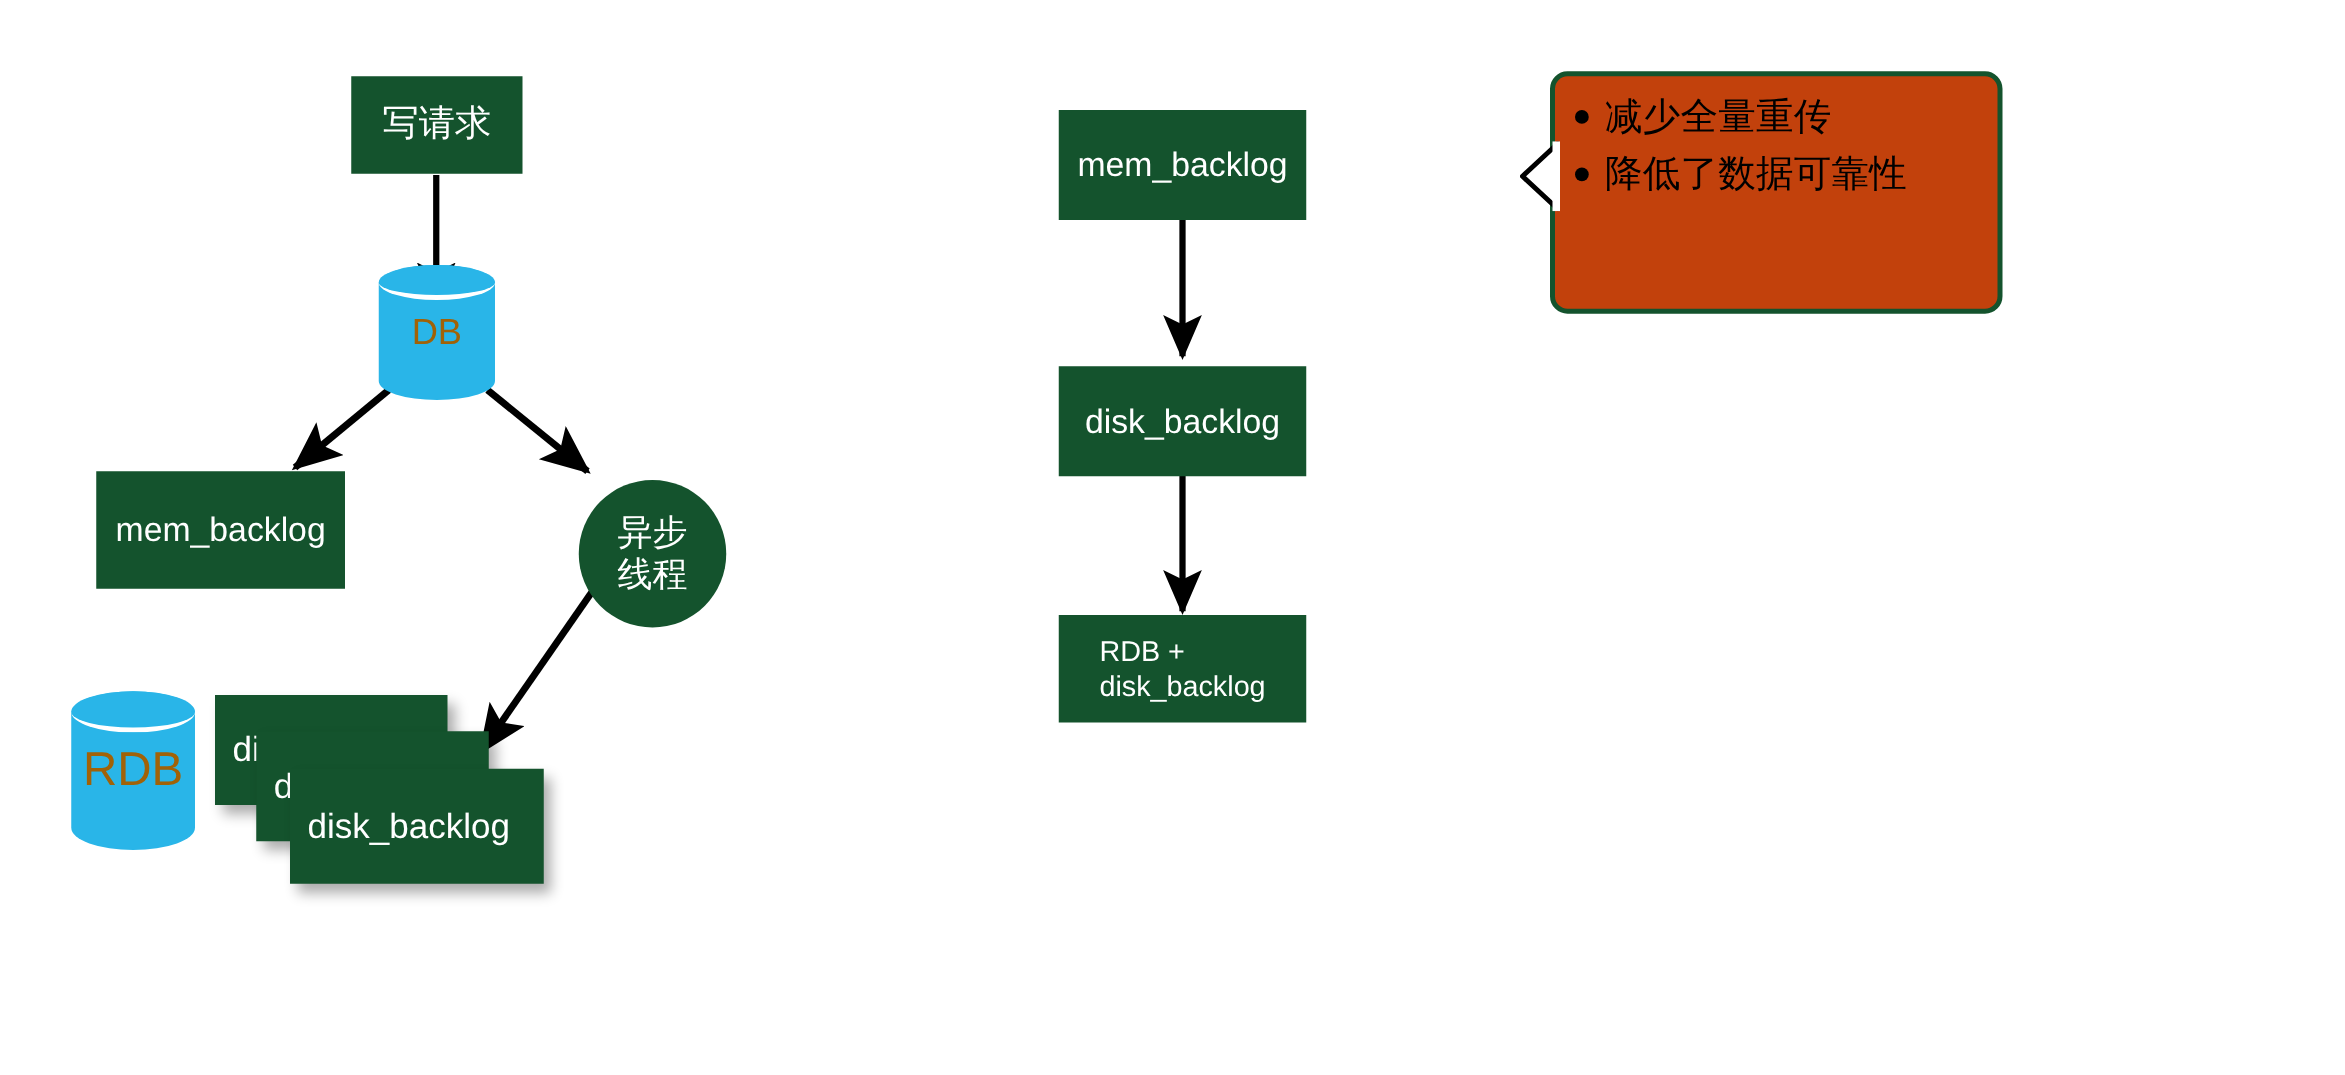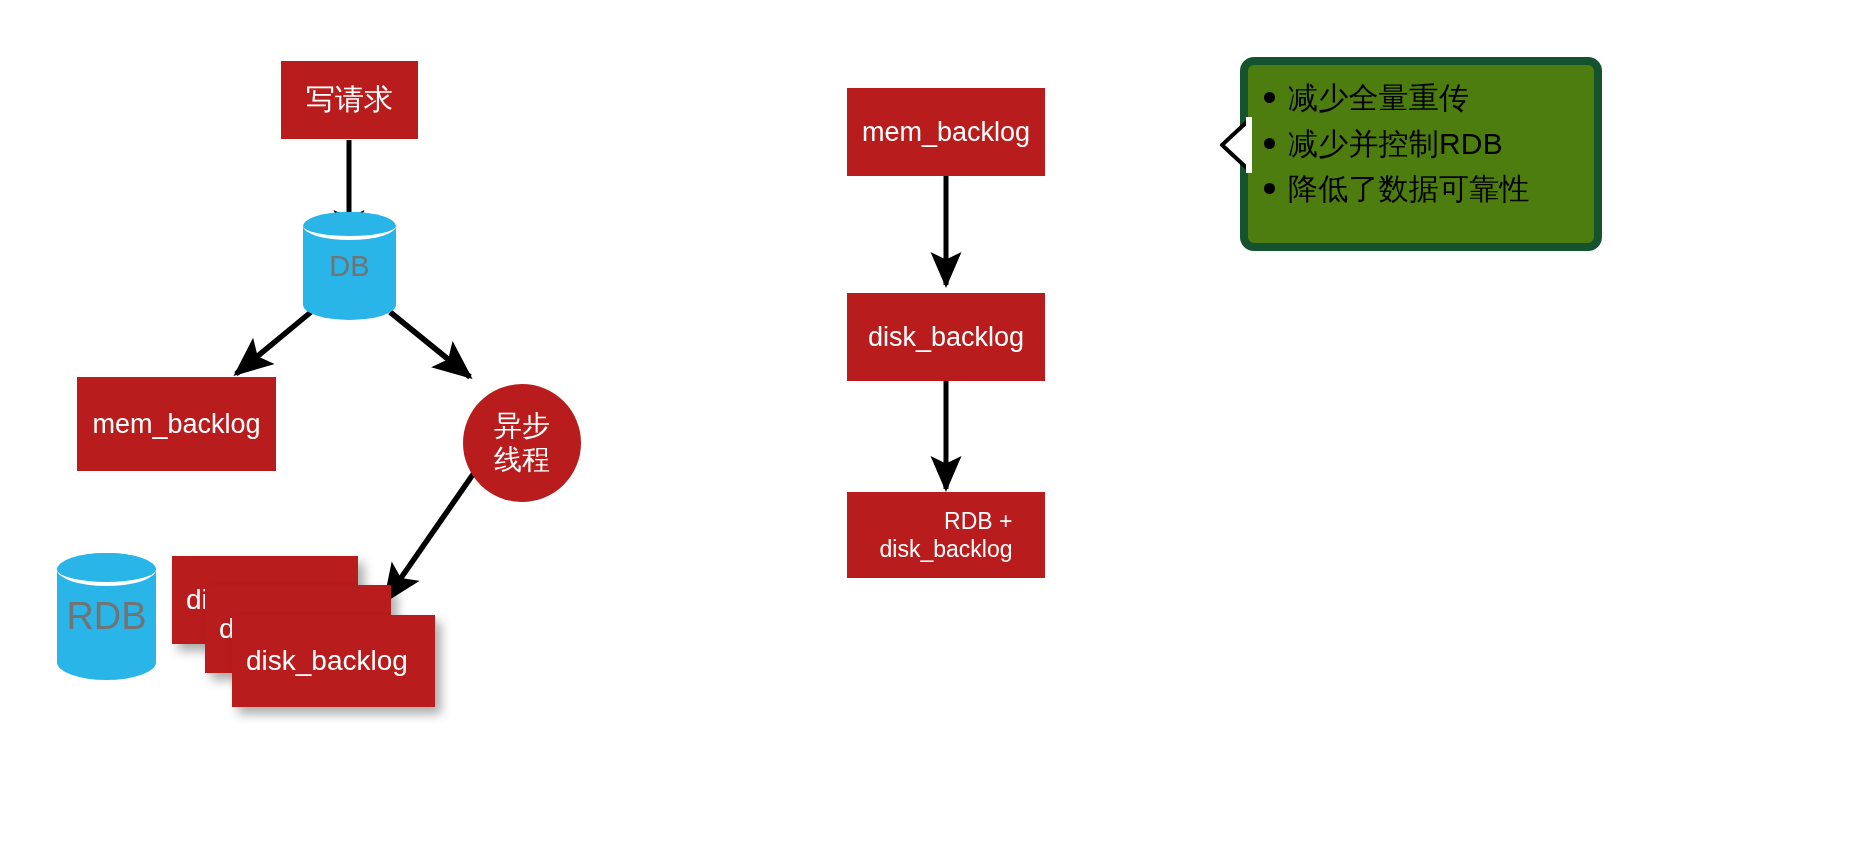--- a/index.html
+++ b/index.html
@@ -17,36 +17,36 @@
     background: #ffffff;
     overflow: hidden;
   }
   .node {
     position: absolute;
     box-sizing: border-box;
     display: flex;
     align-items: center;
     justify-content: center;
     color: #ffffff;
-    background: #b91c1c;
-    text-align: right;
+    background: #14532d;
+    text-align: left;
     line-height: 1.22;
     white-space: pre-line;
   }
   .rect { }
   .circle { border-radius: 50%; }
   .card {
     box-shadow: 6px 7px 10px rgba(0,0,0,0.33);
   }
   .cyl {
     position: absolute;
     display: flex;
     align-items: center;
     justify-content: center;
-    color: #737373;
+    color: #a16207;
     text-align: center;
   }
   .cyl .cyl-body {
     position: absolute;
     left: 0; right: 0; top: 0; bottom: 0;
     background: #29B5E8;
     border-radius: 50% / 14%;
   }
   .cyl .cyl-top {
     position: absolute;
@@ -67,22 +67,22 @@
     left: 0;
     top: 0;
     width: 1876px;
     height: 860px;
     pointer-events: none;
     overflow: visible;
   }
   .callout {
     position: absolute;
     box-sizing: border-box;
-    background: #4d7c0f;
-    border: 8px solid #14532d;
+    background: #c2410c;
+    border: 4px solid #14532d;
     border-radius: 14px;
     color: #000000;
   }
   .callout-list {
     margin: 0;
     padding: 10px 14px 10px 16px;
     list-style: none;
   }
   .callout-list li {
     display: flex;
@@ -173,22 +173,18 @@
       <path d="M30,2 L2,28 L30,54" fill="#ffffff" stroke="#000000" stroke-width="4" stroke-linejoin="round" stroke-linecap="round"></path>
       <rect x="26" y="0" width="8" height="56" fill="#ffffff"></rect>
     </svg>
     <ul class="callout-list">
       <li>
         <span class="dot"></span>
         <span>减少全量重传</span>
       </li>
       <li>
         <span class="dot"></span>
-        <span>减少并控制RDB</span>
-      </li>
-      <li>
-        <span class="dot"></span>
         <span>降低了数据可靠性</span>
       </li>
     </ul>
   </div>
 
 </div>
 
 </body></html>

